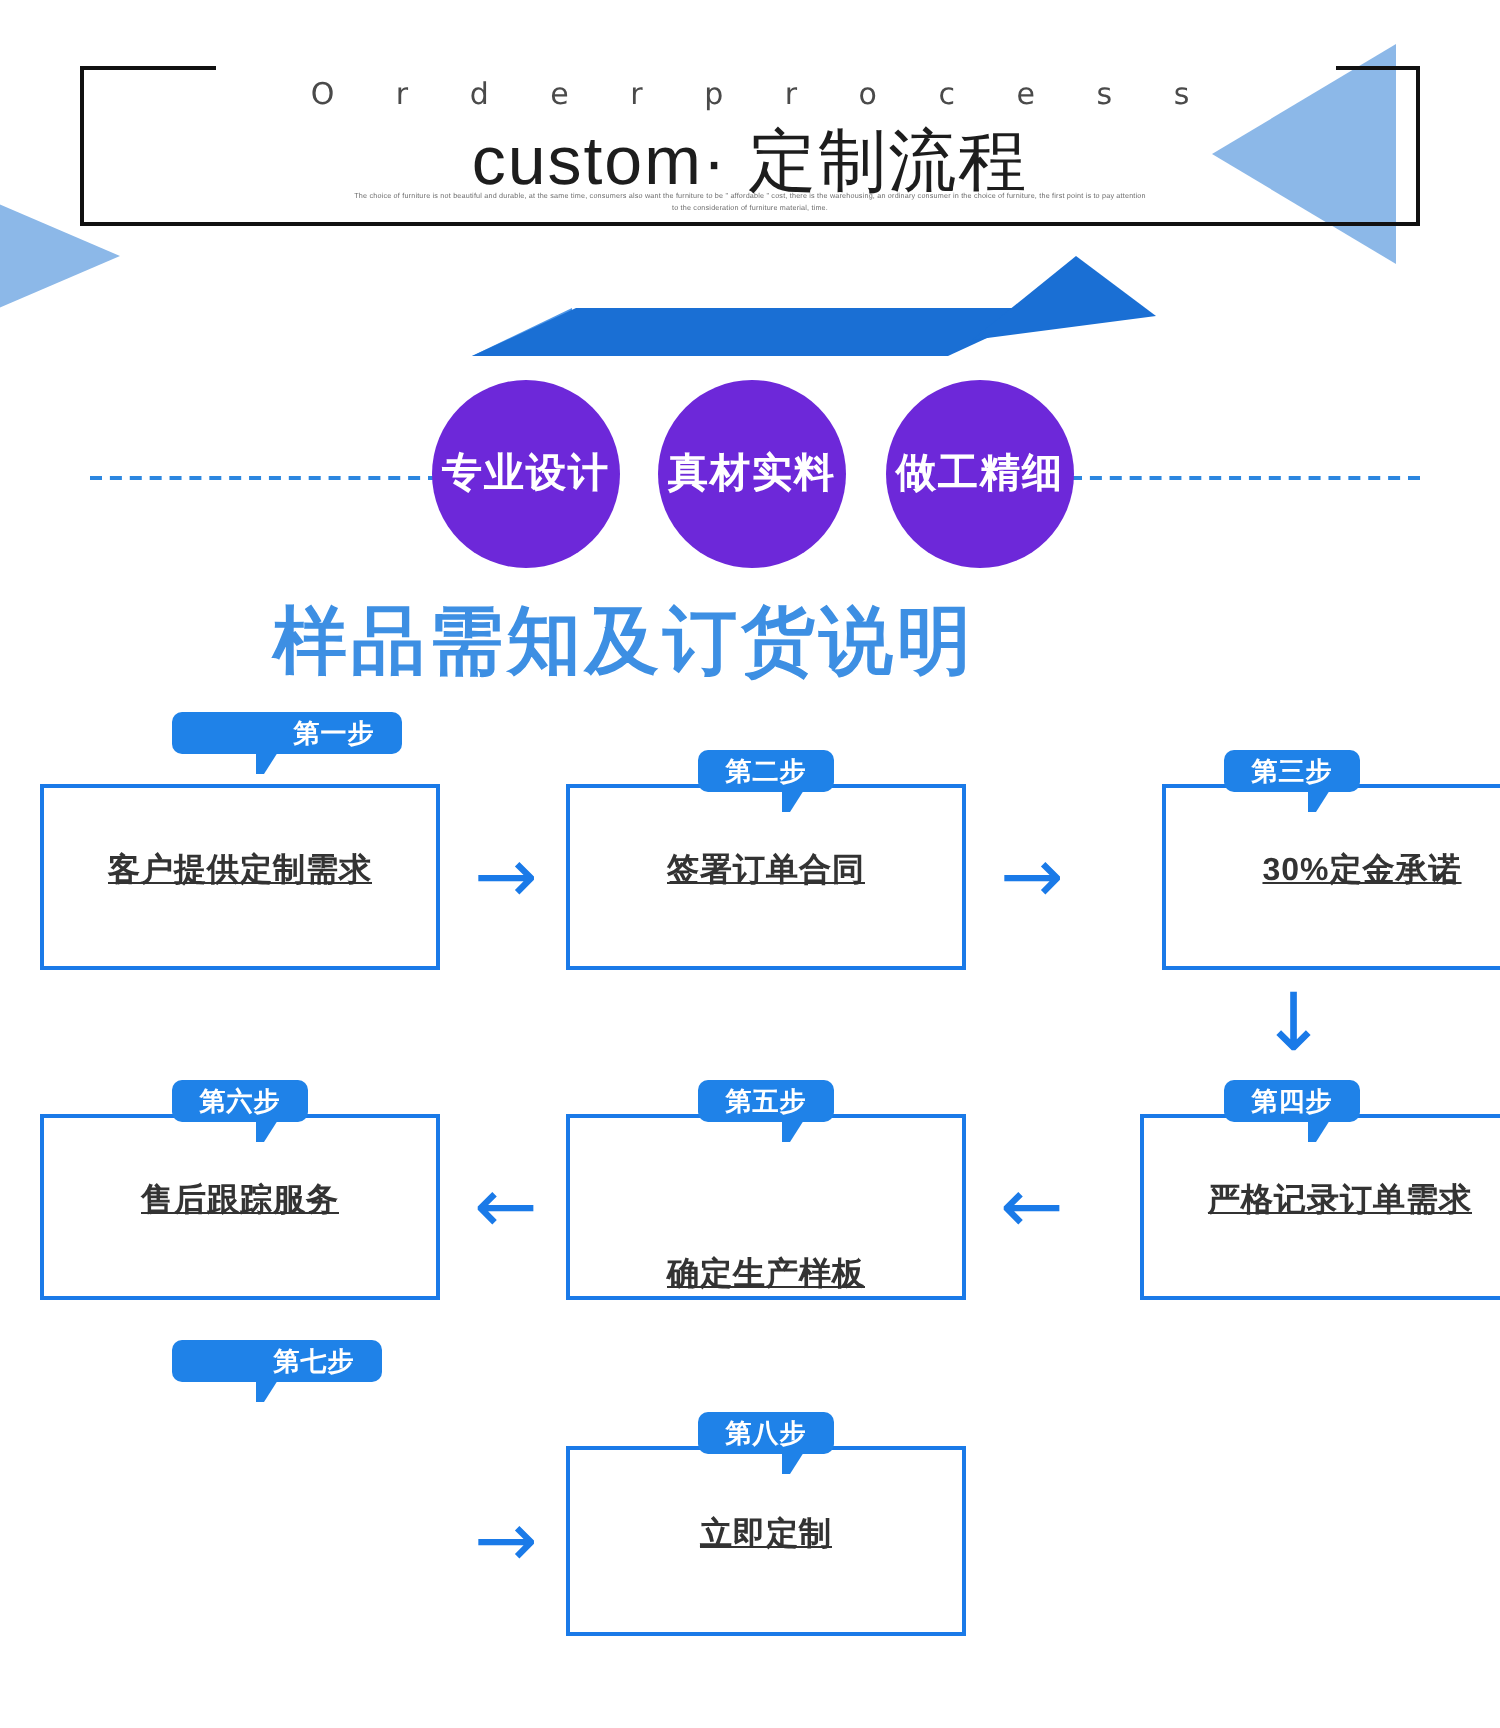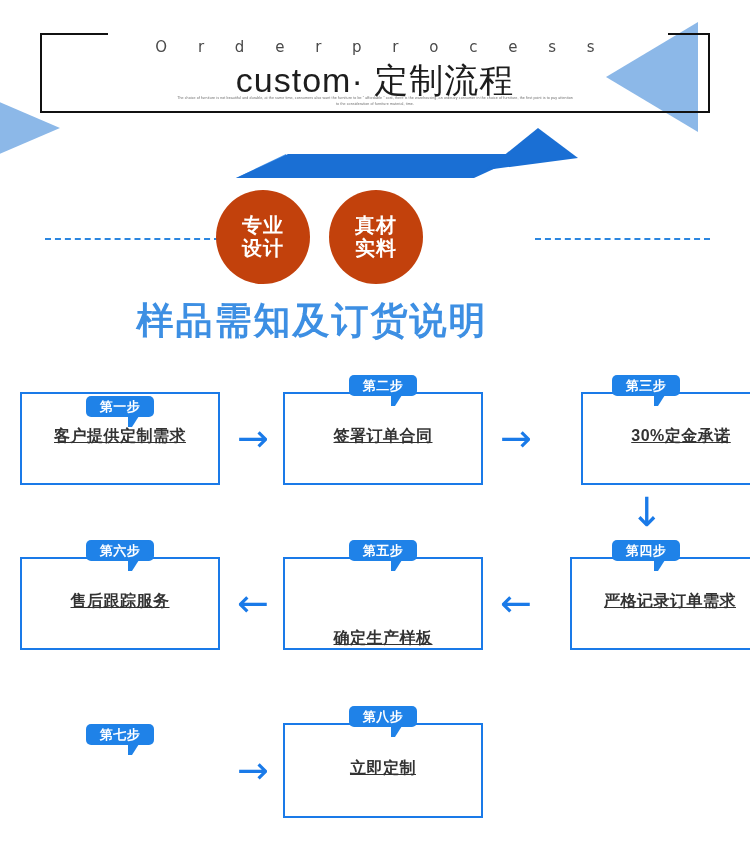--- a/index.html
+++ b/index.html
@@ -123,24 +123,24 @@
     border-top: 2px dashed #2b86e0;
   }
   .dash-l { left: 45px; width: 175px; }
   .dash-r { left: 535px; width: 175px; }
 
   .circle {
     position: absolute;
     top: 0;
     width: 94px; height: 94px;
     border-radius: 50%;
-    background: #c2410c;
+    background: #6d28d9;
     color: #ffffff;
     display: flex;
-    flex-direction: column;
+    flex-direction: row;
     align-items: center;
     justify-content: center;
     font-size: 20px;
     font-weight: bold;
     line-height: 23px;
     letter-spacing: 1px;
   }
   .c1 { left: 216px; }
   .c2 { left: 329px; }
   .c3 { left: 443px; }
@@ -253,27 +253,31 @@
   <div class="dash dash-r"></div>
 
   <div class="circle c1">
     <span>专业</span>
     <span>设计</span>
   </div>
   <div class="circle c2">
     <span>真材</span>
     <span>实料</span>
   </div>
+  <div class="circle c3">
+    <span>做工</span>
+    <span>精细</span>
+  </div>
 </div>
 
 <div class="section-title">样品需知及订货说明</div>
 
 <div class="flow">
 
-  <div class="badge" style="left:86px; top:396px;">第一步</div>
+  <div class="badge" style="left:86px; top:356px;padding-left:47px;">第一步</div>
   <div class="step-box" style="left:20px; top:392px;">
     <span class="step-text">客户提供定制需求</span>
   </div>
 
   <div class="arrow" style="left:237px; top:419px;">→</div>
 
   <div class="badge" style="left:349px; top:375px;">第二步</div>
   <div class="step-box" style="left:283px; top:392px;align-items:center;">
     <span class="step-text">签署订单合同</span>
   </div>
@@ -299,21 +303,21 @@
     <span class="step-text">确定生产样板</span>
   </div>
 
   <div class="arrow" style="left:500px; top:584px;">←</div>
 
   <div class="badge" style="left:612px; top:540px;">第四步</div>
   <div class="step-box" style="left:570px; top:557px;">
     <span class="step-text">严格记录订单需求</span>
   </div>
 
-  <div class="badge" style="left:86px; top:724px;">第七步</div>
+  <div class="badge" style="left:86px; top:670px;padding-left:37px;">第七步</div>
 
   <div class="arrow" style="left:237px; top:751px;">→</div>
 
   <div class="badge" style="left:349px; top:706px;">第八步</div>
   <div class="step-box tall" style="left:283px; top:723px;">
     <span class="step-text">立即定制</span>
   </div>
 
 </div>
 

